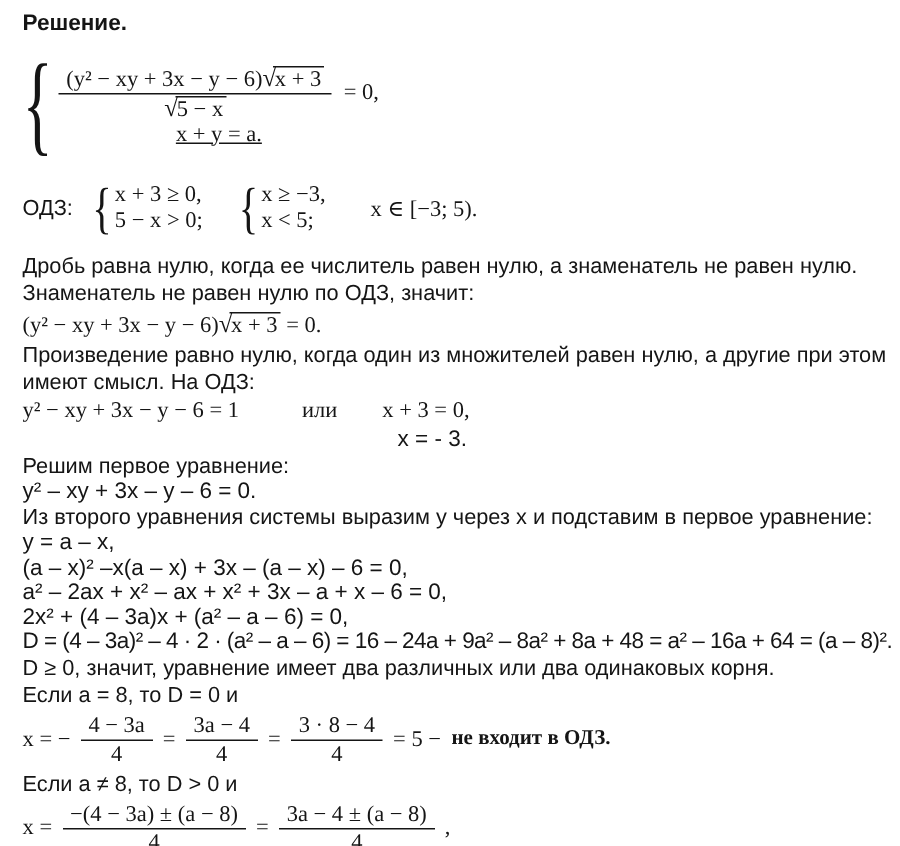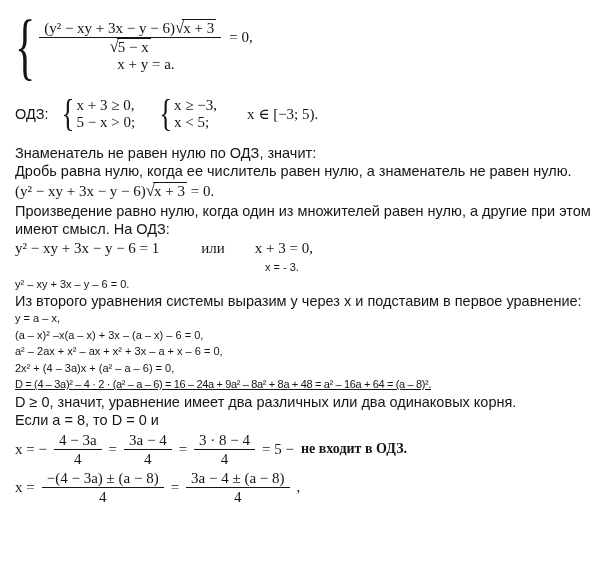--- a/index.html
+++ b/index.html
@@ -4,42 +4,42 @@
 <style>
   * { margin:0; padding:0; box-sizing:border-box; }
   html,body { width:600px; height:564px; background:#ffffff; color:#151515;
     font-family:"Liberation Sans", sans-serif; overflow:hidden; }
   .page { padding:7px 10px 0 15px; width:600px; }
 
   .title { font-size:15px; font-weight:bold; margin-bottom:10px; }
 
   .serif { font-family:"Liberation Serif","DejaVu Serif",serif; }
   .pline  { font-size:14.5px; line-height:18px; white-space:nowrap; }
-  .eqline { font-size:11px; line-height:16.5px; white-space:nowrap; }
-  .tight  { letter-spacing:-0.35px;text-decoration:underline; }
+  .eqline { font-size:15px; line-height:16.5px; white-space:nowrap; }
+  .tight  { letter-spacing:-0.35px; }
   .serifline { font-family:"Liberation Serif","DejaVu Serif",serif; font-size:15px; line-height:21px; white-space:nowrap; }
 
   
   .frac { display:inline-flex; flex-direction:column; text-align:center; vertical-align:middle; }
   .frac .num { display:block; line-height:16px; padding:0 5px 1px 5px; border-bottom:1.2px solid #151515; }
   .frac .den { display:block; line-height:16px; padding:1px 5px 0 5px; }
 
   
   .sqrt { white-space:nowrap; }
   .sqrt .rad { font-size:1.12em; margin-right:-2px; }
   .sqrt .sqrt-arg { border-top:1.2px solid #151515; padding:0 2px 0 1px;text-align:center; }
 
   
   .brace { font-family:"Liberation Serif","DejaVu Serif",serif; display:inline-block; transform-origin:center; }
   .brace-big { font-size:42px; transform:scaleY(1.78); margin-right:4px; }
   .brace-sm  { font-size:27px; transform:scaleY(1.4); margin-right:2px; }
 
   .system { display:flex; align-items:center; margin:2px 0 10px 0; height:74px; }
   .sys-fracrow { display:flex; align-items:center; gap:8px; font-size:15px; }
-  .sys-line2 { text-align:center; font-size:15px; margin-top:1px; }
+  .sys-line2 { text-align:center; font-size:15px; margin-top:1px;text-decoration:underline; }
 
   .odz { display:flex; align-items:center; margin:0 0 9px 0; height:42px; font-size:15px; }
   .odz-label { font-family:"Liberation Sans",sans-serif; font-size:14.5px; margin-right:13px; }
   .stack { display:inline-flex; flex-direction:column; line-height:17px; }
   .odz .g2 { margin-left:24px; }
   .odz .res { margin-left:30px; }
 
   .case-row { display:flex; align-items:baseline; }
   .case-row .or { margin-left:42px; }
   .case-row .right { margin-left:30px; }
@@ -47,20 +47,21 @@
 
   .fracrow { display:flex; align-items:center; gap:7px;
     font-family:"Liberation Serif","DejaVu Serif",serif; font-size:15px; margin:3px 0; white-space:nowrap; }
   .note { font-weight:bold; font-size:14px; }
 </style>
 </head>
 <body>
 
 <div class="page">
 
+  <div class="title">Решение.</div>
 
   <div class="system serif">
     <span class="brace brace-big">{</span>
     <div>
       <div class="sys-fracrow">
         <span class="frac">
           <span class="num"><span>(y² − xy + 3x − y − 6)</span><span class="sqrt"><span class="rad">√</span><span class="sqrt-arg">x + 3</span></span></span>
           <span class="den"><span class="sqrt"><span class="rad">√</span><span class="sqrt-arg">5 − x</span></span></span>
         </span>
         <span>= 0,</span>
@@ -77,35 +78,36 @@
       <span>5 − x &gt; 0;</span>
     </span>
     <span class="brace brace-sm g2">{</span>
     <span class="stack">
       <span>x ≥ −3,</span>
       <span>x &lt; 5;</span>
     </span>
     <span class="res">x ∈ [−3; 5).</span>
   </div>
 
+  <div class="pline">Дробь равна нулю, когда ее числитель равен нулю, а знаменатель не равен нулю.</div>
   <div class="pline">Знаменатель не равен нулю по ОДЗ, значит:</div>
-  <div class="pline">Дробь равна нулю, когда ее числитель равен нулю, а знаменатель не равен нулю.</div>
 
   <div class="serifline"><span>(y² − xy + 3x − y − 6)</span><span class="sqrt"><span class="rad">√</span><span class="sqrt-arg">x + 3</span></span><span> = 0.</span></div>
 
   <div class="pline">Произведение равно нулю, когда один из множителей равен нулю, а другие при этом</div>
   <div class="pline">имеют смысл. На ОДЗ:</div>
 
   <div class="serifline case-row">
     <span>y² − xy + 3x − y − 6 = 1</span>
     <span class="or">или</span>
     <span class="right">x + 3 = 0,</span>
   </div>
   <div class="eqline sub-eq">x = - 3.</div>
 
+  <div class="pline">Решим первое уравнение:</div>
   <div class="eqline">y² – xy + 3x – y – 6 = 0.</div>
   <div class="pline">Из второго уравнения системы выразим у через х и подставим в первое уравнение:</div>
 
   <div class="eqline">y = a – x,</div>
   <div class="eqline">(a – x)² –x(a – x) + 3x – (a – x) – 6 = 0,</div>
   <div class="eqline">a² – 2ax + x² – ax + x² + 3x – a + x – 6 = 0,</div>
   <div class="eqline">2x² + (4 – 3a)x + (a² – a – 6) = 0,</div>
   <div class="eqline tight">D = (4 – 3a)² – 4 · 2 · (a² – a – 6) = 16 – 24a + 9a² – 8a² + 8a + 48 = a² – 16a + 64 = (a – 8)².</div>
 
   <div class="pline">D ≥ 0, значит, уравнение имеет два различных или два одинаковых корня.</div>
@@ -124,20 +126,21 @@
       </span>
     <span>=</span>
     <span class="frac">
         <span class="num">3 · 8 − 4</span>
         <span class="den">4</span>
       </span>
     <span>= 5 −</span>
     <span class="note">не входит в ОДЗ.</span>
   </div>
 
+  <div class="pline">Если a ≠ 8, то D &gt; 0 и</div>
 
   <div class="fracrow">
     <span>x =</span>
     <span class="frac">
         <span class="num">−(4 − 3a) ± (a − 8)</span>
         <span class="den">4</span>
       </span>
     <span>=</span>
     <span class="frac">
         <span class="num">3a − 4 ± (a − 8)</span>

